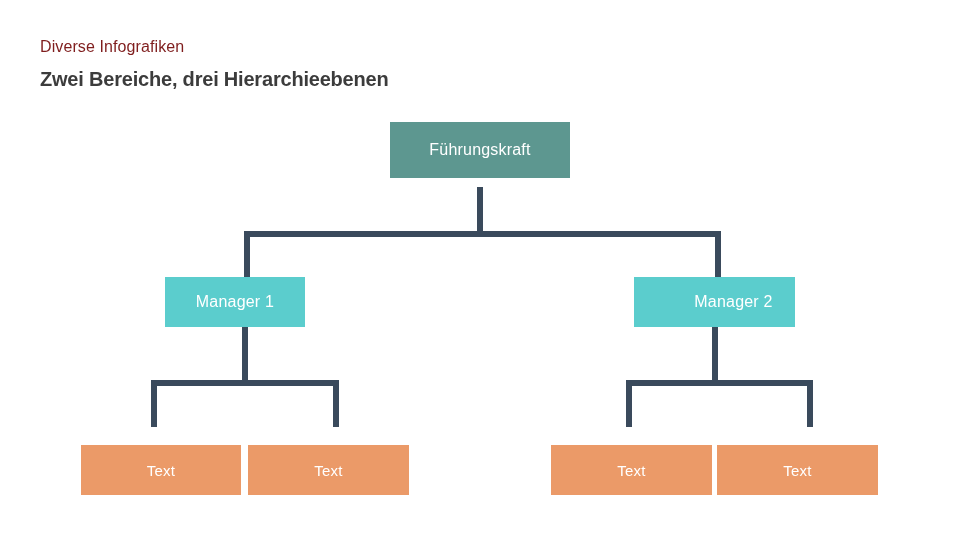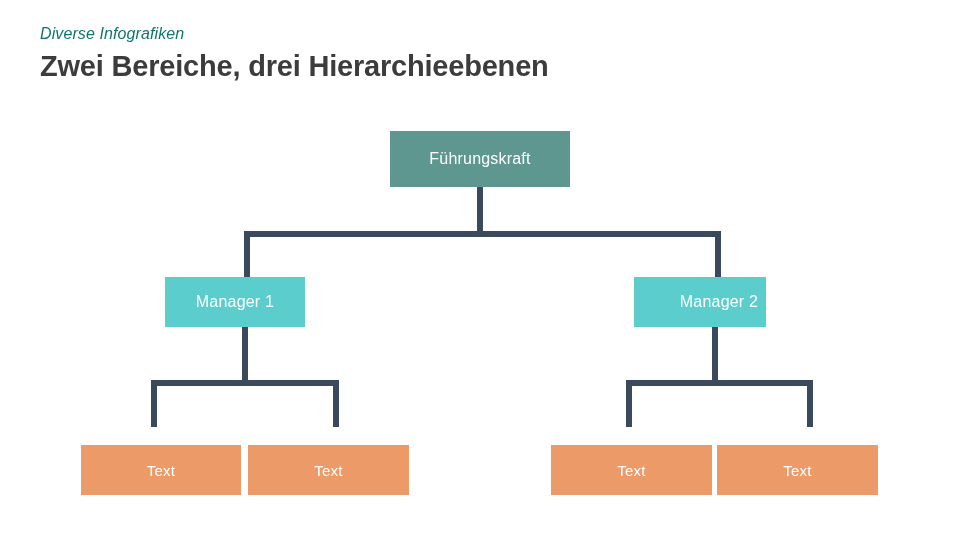--- a/index.html
+++ b/index.html
@@ -24,29 +24,28 @@
   
   .header {
     position: absolute;
     left: 40px;
     top: 24px;
     width: 880px;
   }
   .eyebrow {
     font-size: 16px;
     font-weight: 400;
-    color: #0f766e;
+    color: #7f1d1d;
     letter-spacing: 0.1px;
     line-height: 20px;
-    margin: 0 0 6px 0;
+    margin: 13px 0 6px 0;
     white-space: nowrap;
-    font-style: italic;
   }
   .title {
-    font-size: 29px;
+    font-size: 20px;
     font-weight: 700;
     color: #3c3c3c;
     letter-spacing: -0.2px;
     line-height: 32px;
     margin: 0;
     white-space: nowrap;
   }
 
   
   .chart {
@@ -82,36 +81,36 @@
   }
   .node.level-leaf {
     background: #eb9a68;
     font-size: 15px;
     margin-top: 20px;
   }
 
   
   #node-exec {
     left: 390px;
-    top: 131px;
+    top: 122px;
     width: 180px;
     height: 56px;
   }
 
   
   #node-mgr-1 {
     left: 165px;
     top: 277px;
     width: 140px;
     height: 50px;
   }
   #node-mgr-2 {
     left: 634px;
     top: 277px;
-    width: 132px;
+    width: 161px;
     height: 50px;
     padding-left: 38px;
   }
 
   
   #node-leaf-1 {
     left: 81px;
     top: 425px;
     width: 160px;
     height: 50px;

